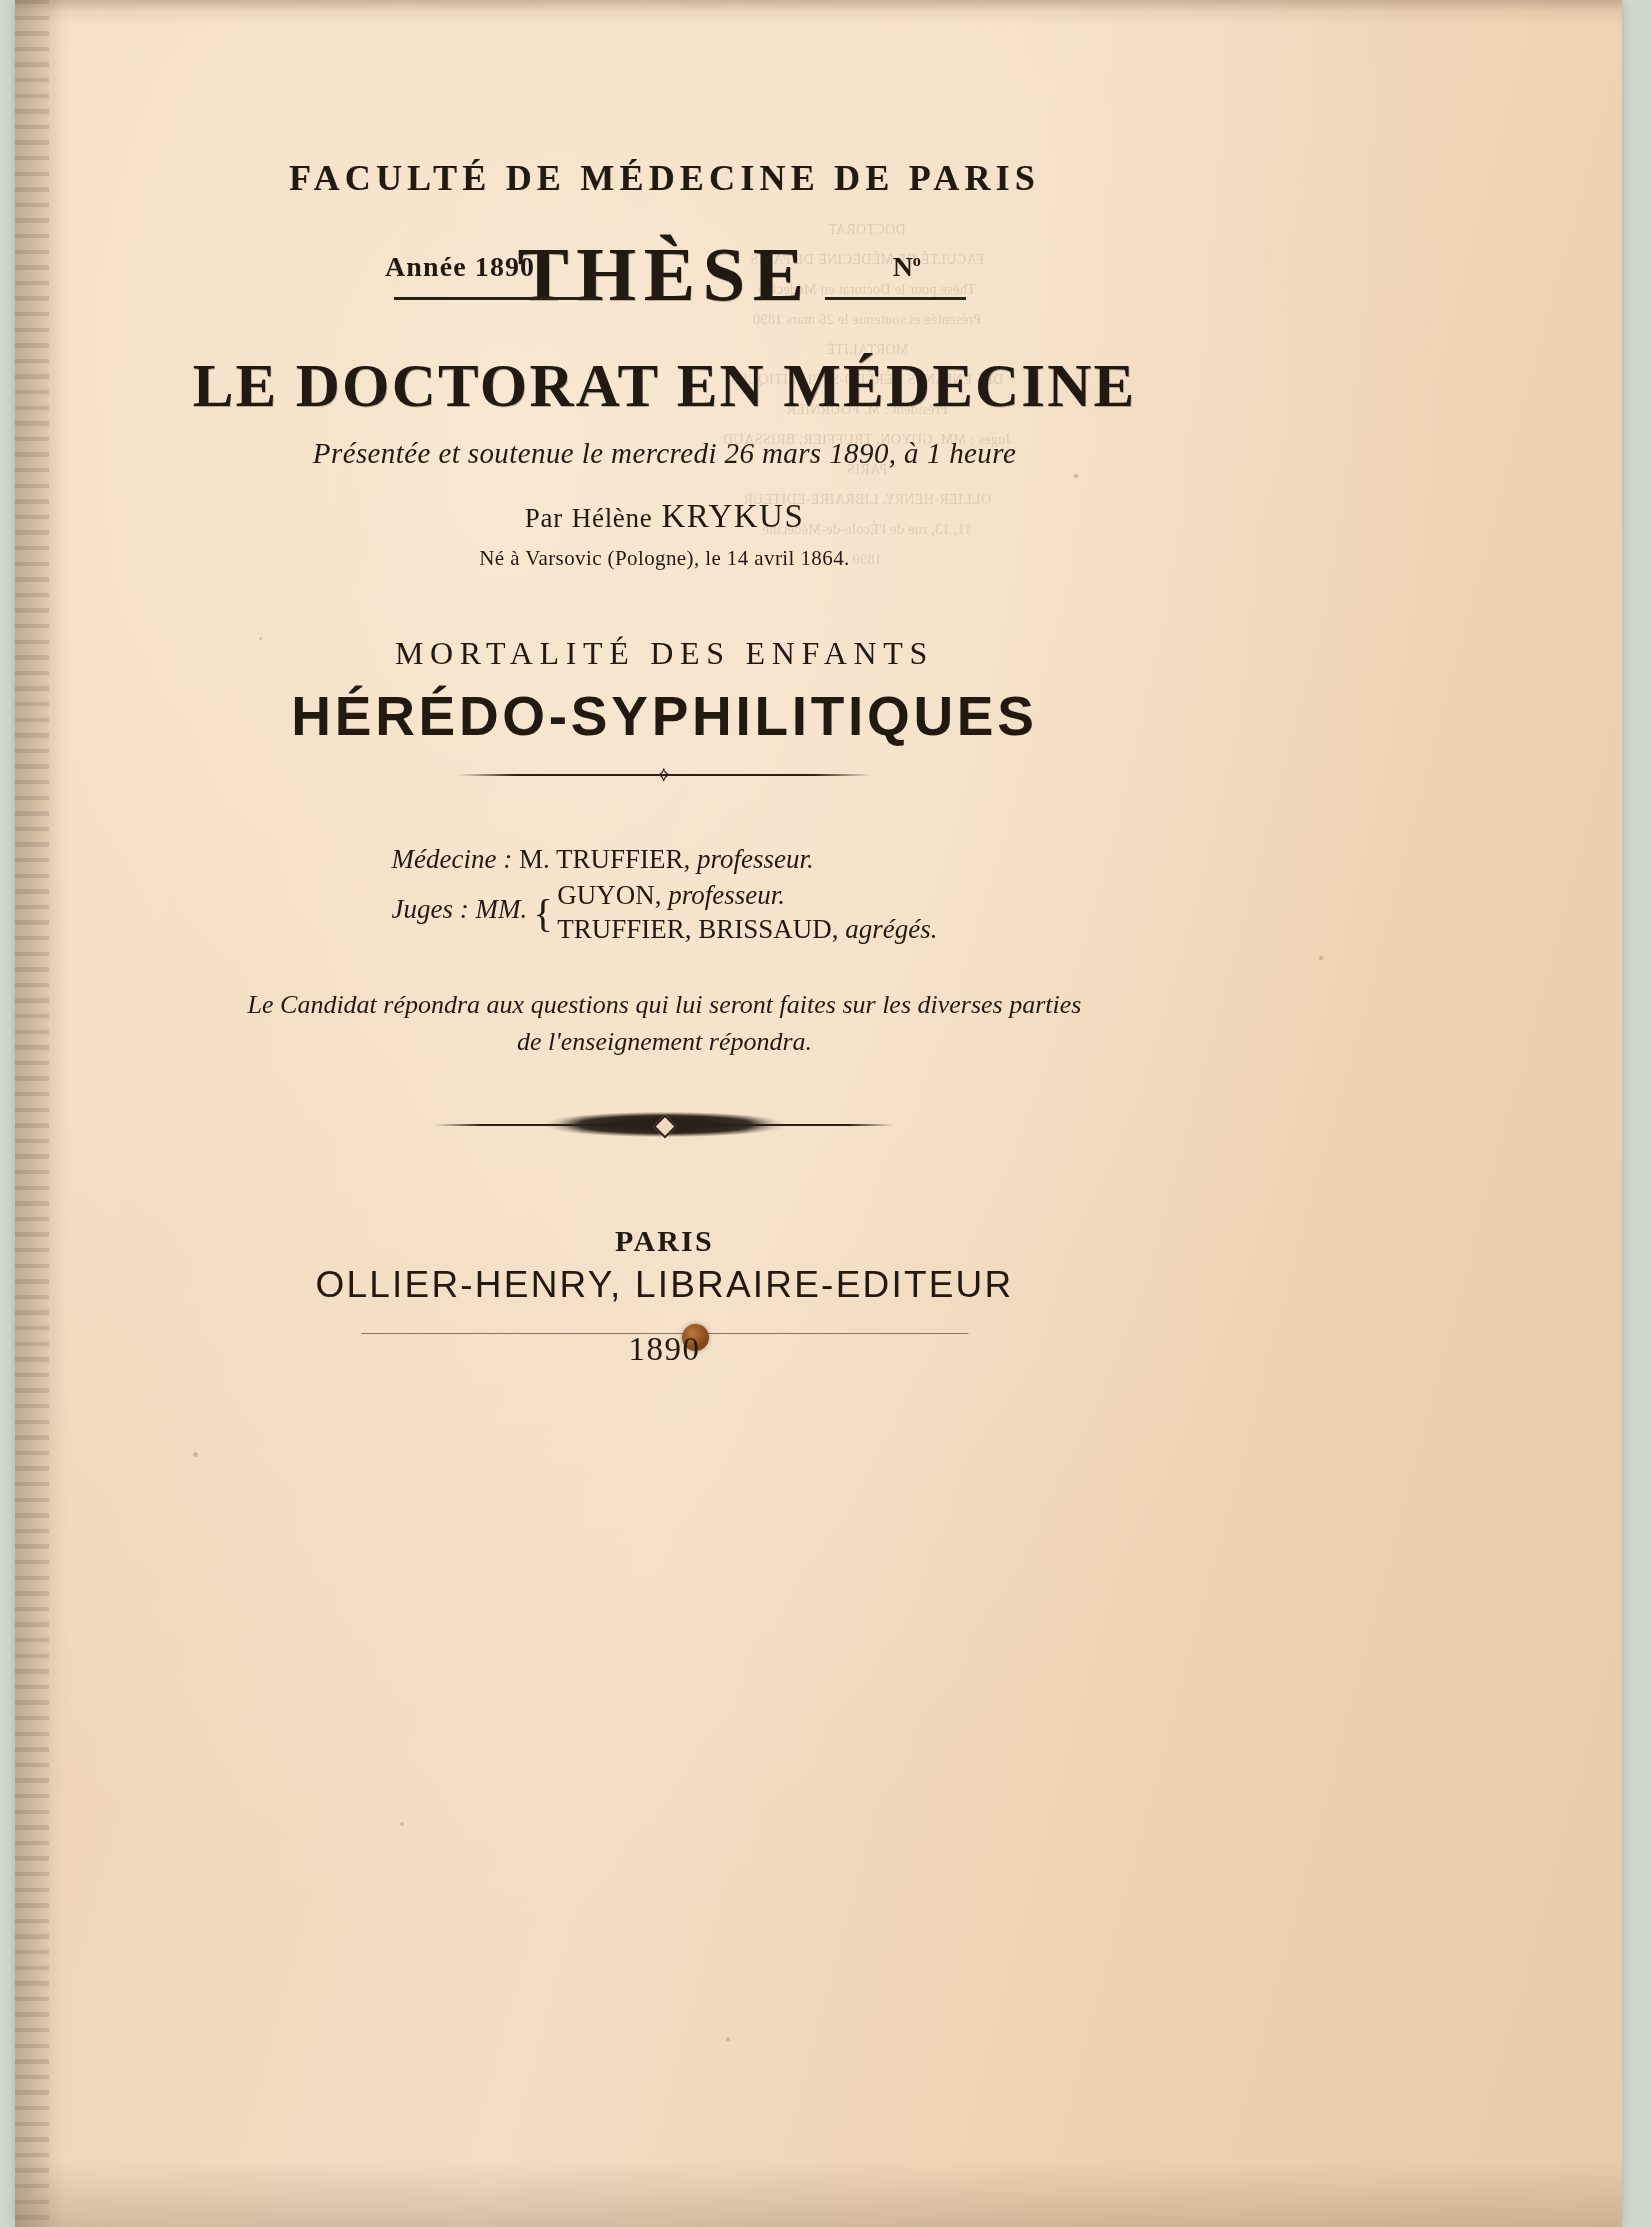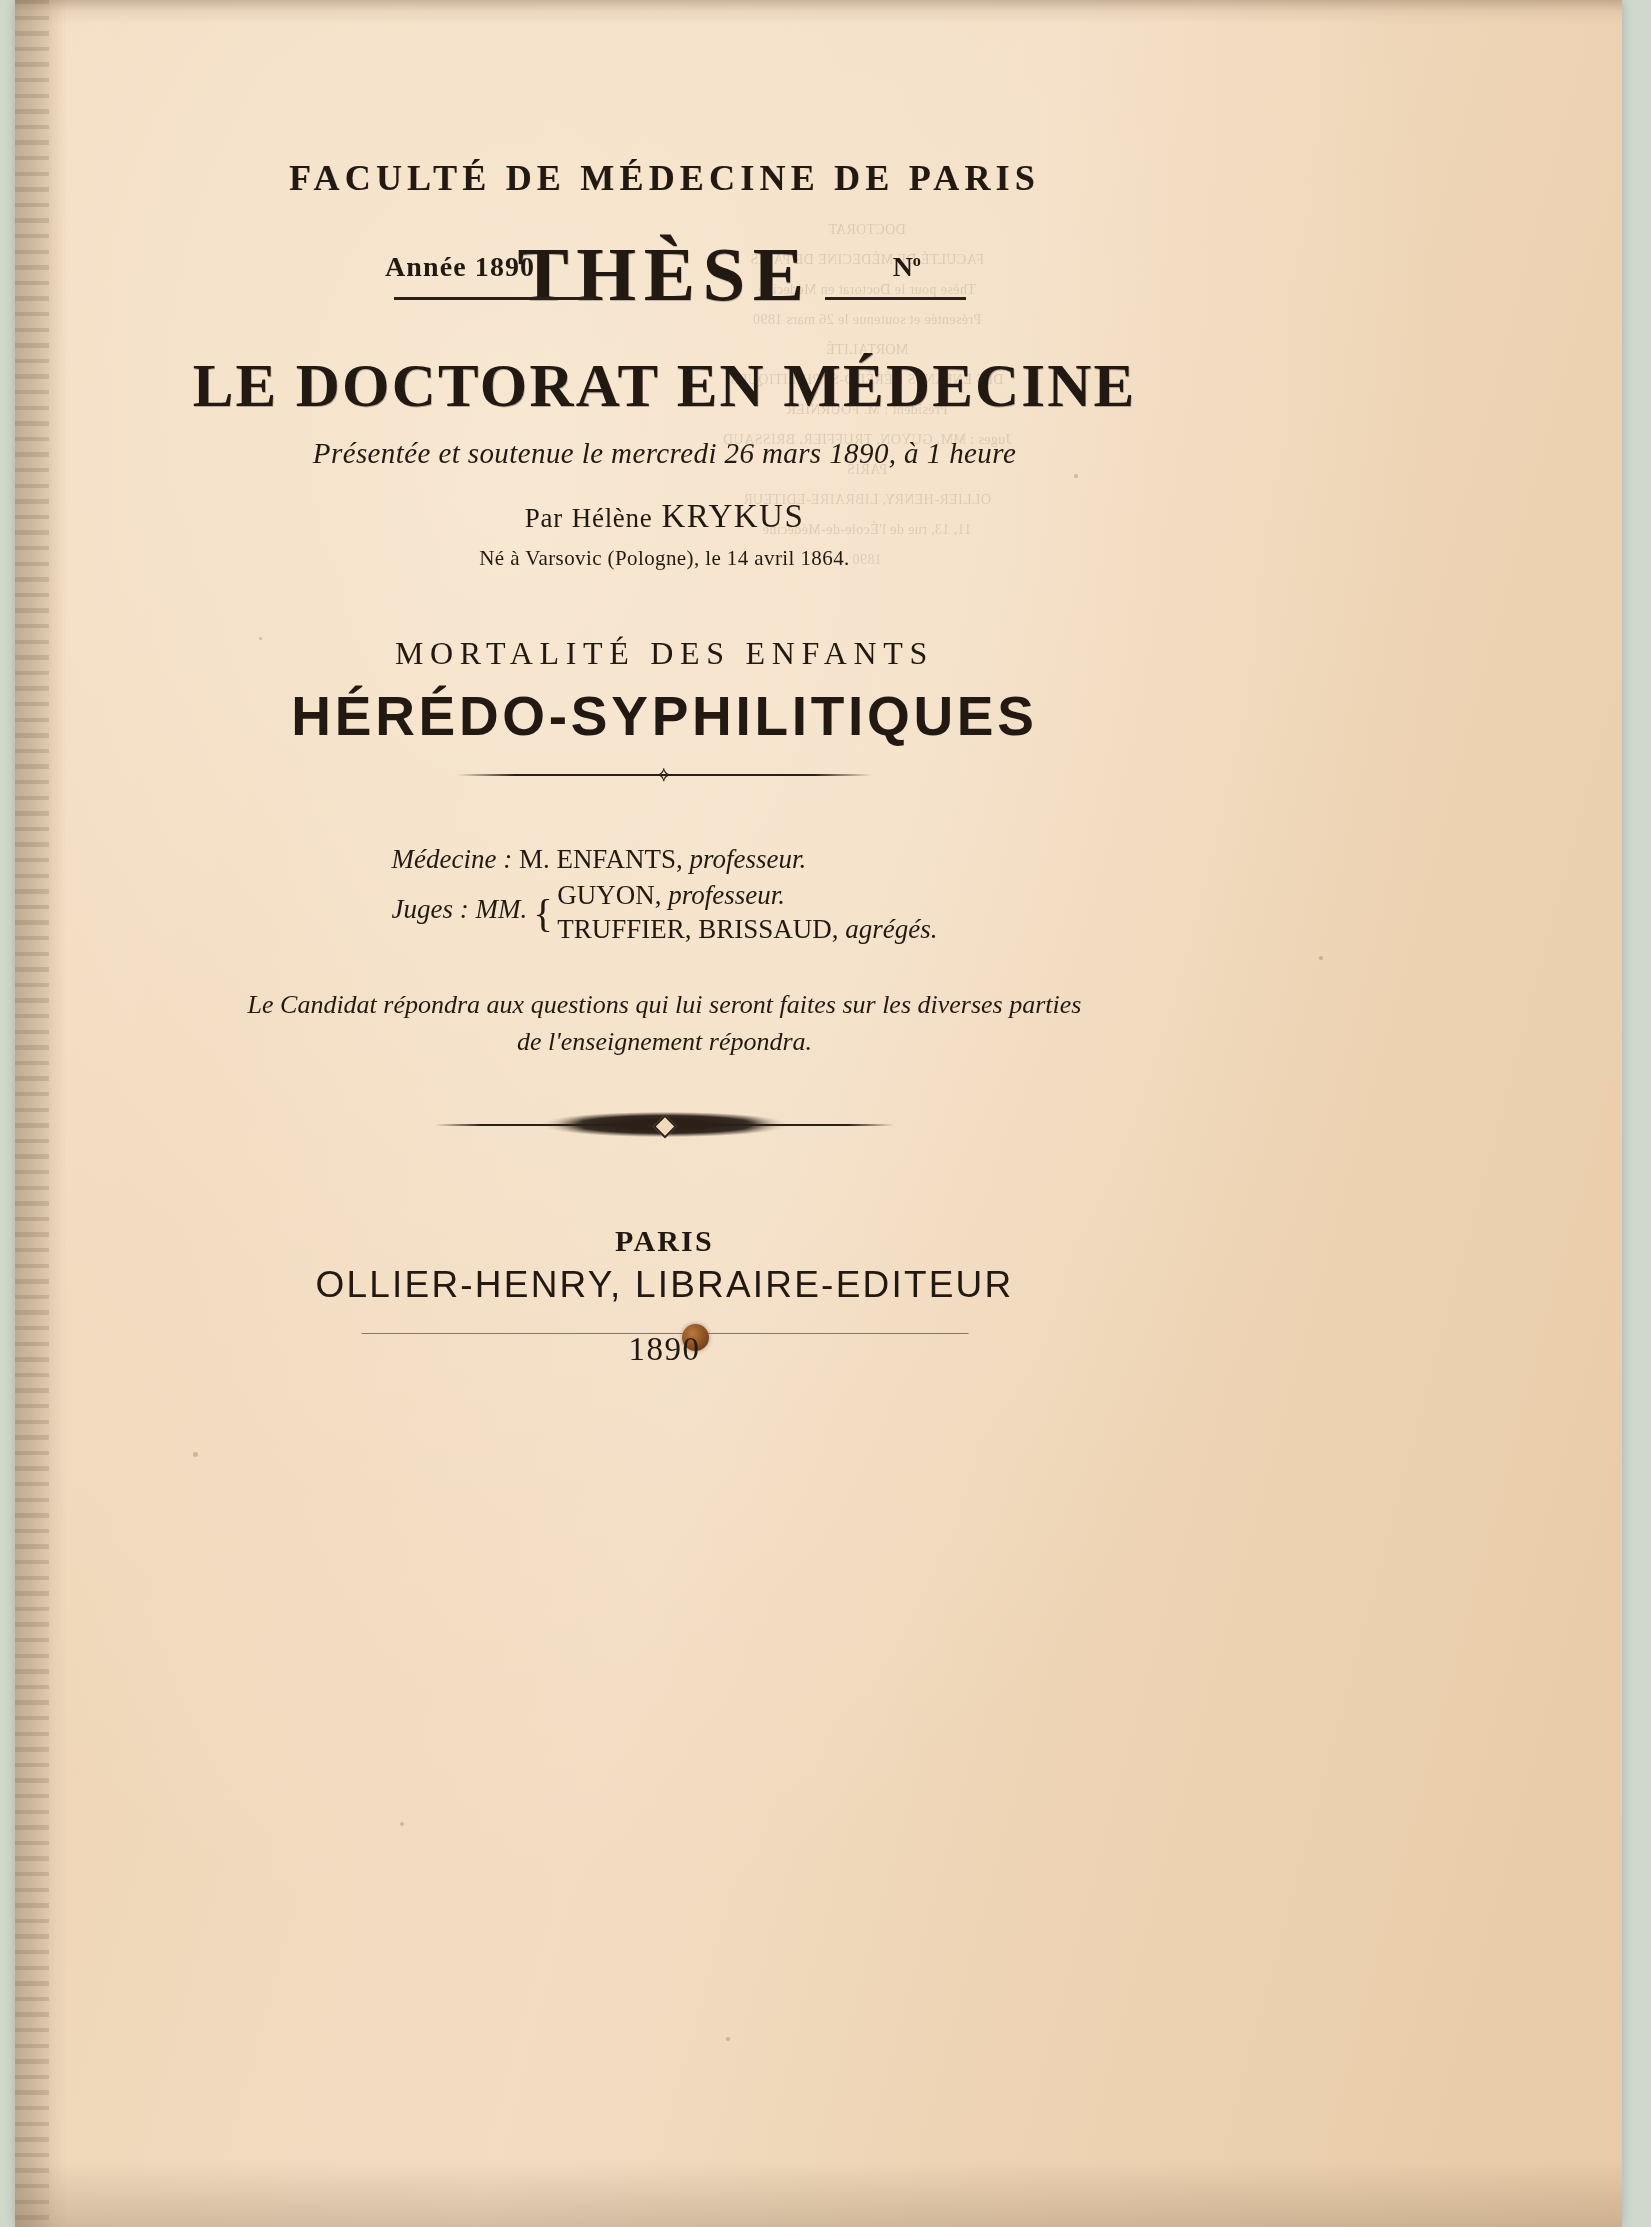--- a/index.html
+++ b/index.html
@@ -384,21 +384,21 @@
     <div class="subtitle-small ink">MORTALITÉ DES ENFANTS</div>
     <div class="subtitle-big ink">HÉRÉDO-SYPHILITIQUES</div>
 
     <div class="ornament-1">
       <span class="knot">⟡</span>
     </div>
 
     <div class="jury ink">
       <div class="row">
         <span class="lbl">Médecine :</span>
-        <span>M. ENFANTS,</span>
+        <span>M. TRUFFIER,</span>
         <span class="ital">professeur.</span>
       </div>
       <div class="row">
         <span class="lbl">Juges : MM.</span><span class="brace">{</span><span class="stack">
           <div><span>GUYON,</span> <span class="ital">professeur.</span></div>
           <div><span>TRUFFIER, BRISSAUD,</span> <span class="ital">agrégés.</span></div>
         </span>
       </div>
     </div>
 

